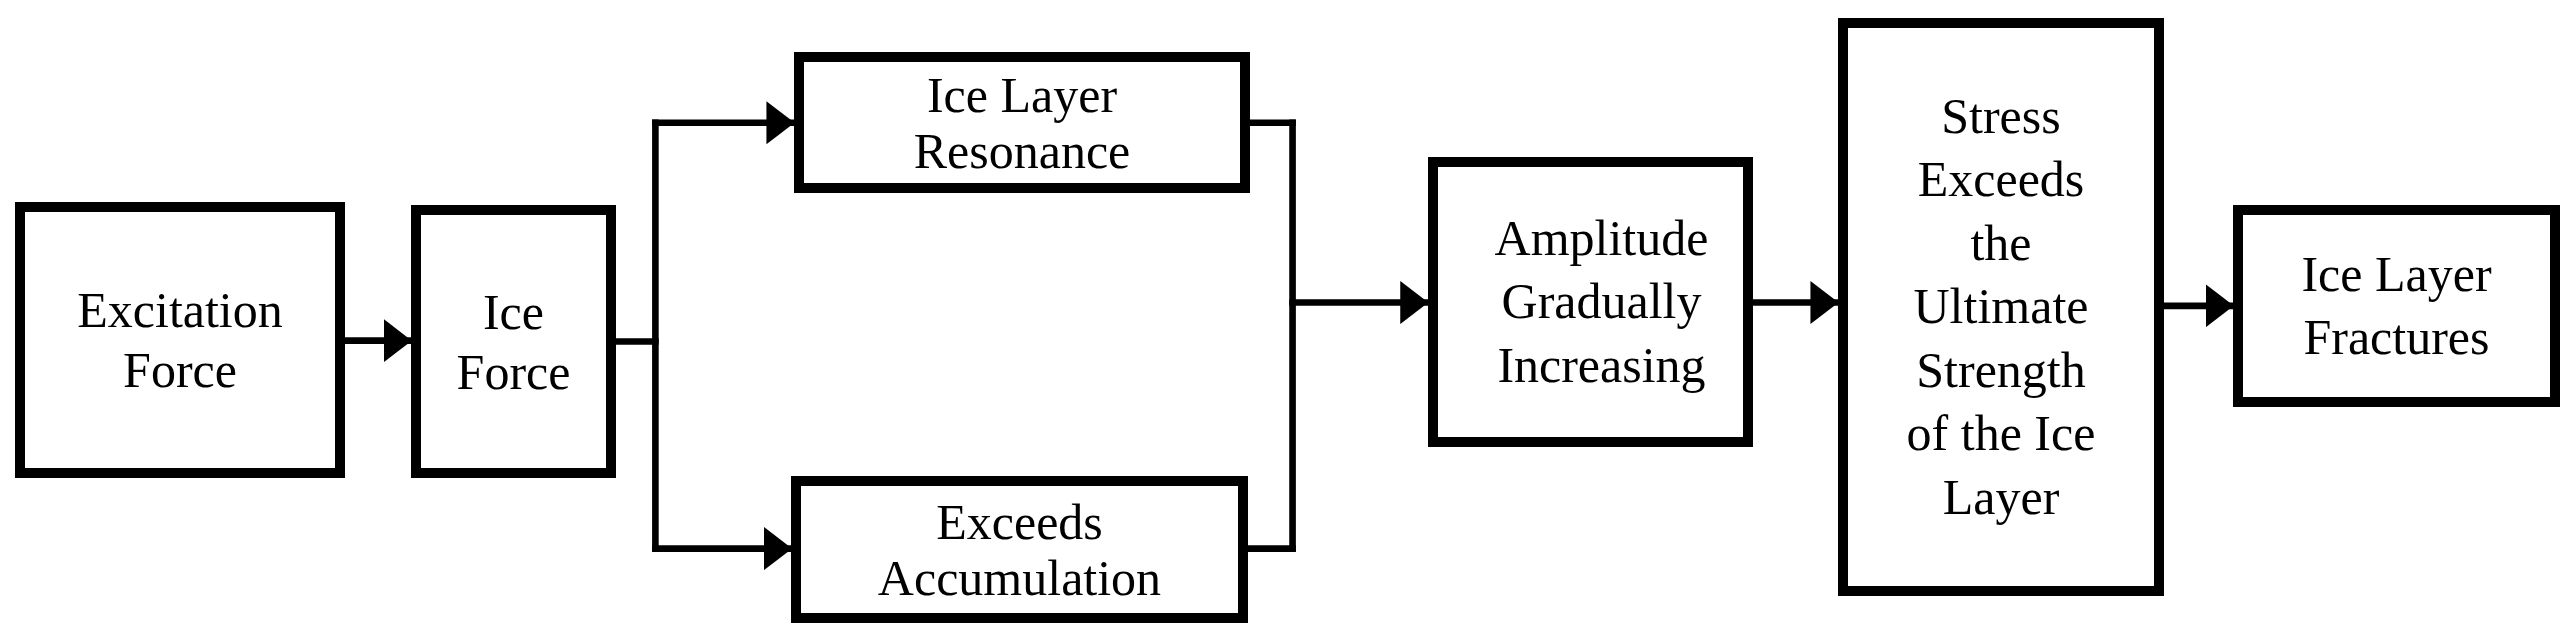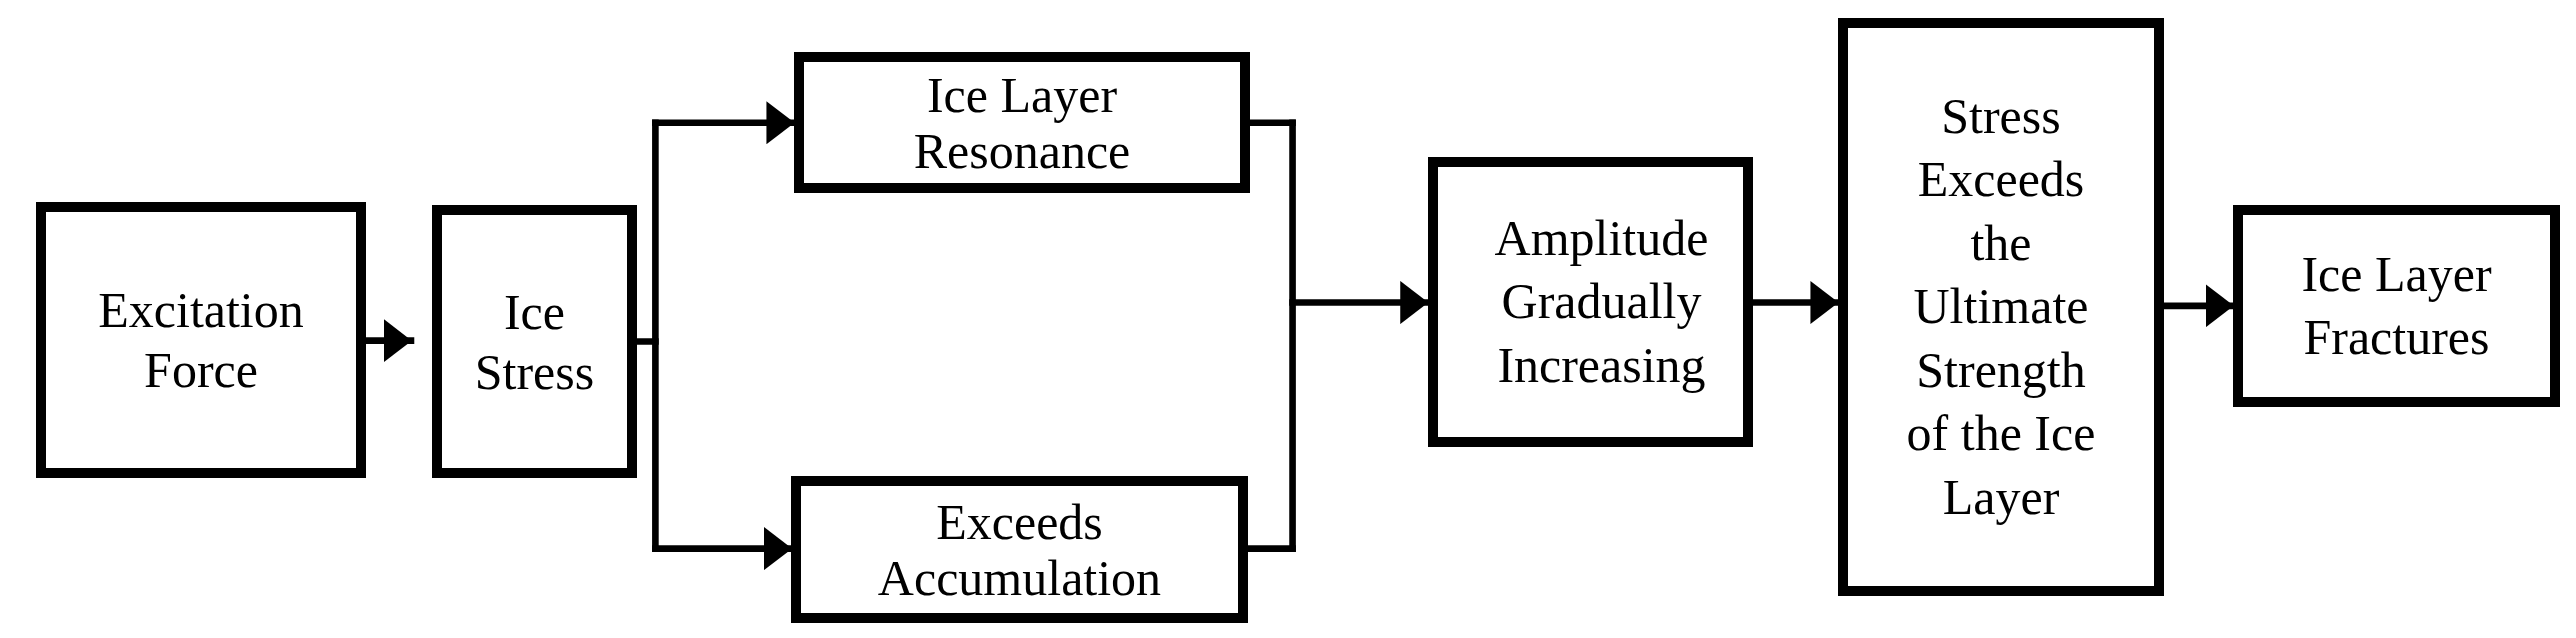--- a/index.html
+++ b/index.html
@@ -29,21 +29,21 @@
     background: #ffffff;
     display: flex;
     align-items: center;
     justify-content: center;
     text-align: center;
     color: #000000;
     font-size: 50px;
   }
   .label { white-space: pre-line; display: block; }
   .lh-tight  { line-height: 1.12; }
-  .lh-normal { line-height: 1.20; margin-left: 21px; }
+  .lh-normal { line-height: 1.20; }
   .lh-loose  { line-height: 1.27; }
 </style>
 </head>
 <body>
 
 <div class="canvas">
 
   <svg class="connector-layer" viewBox="0 0 3109 771" xmlns="http://www.w3.org/2000/svg">
     <defs>
       <marker id="ah" viewBox="0 0 34 52" refX="33" refY="26" markerWidth="34" markerHeight="52" markerUnits="userSpaceOnUse" orient="auto">
@@ -74,21 +74,21 @@
     <line class="edge" x1="2611" y1="369" x2="2695" y2="369" marker-end="url(#ah)"></line>
   </svg>
 
   <div class="node lh-normal" style="left:15px; top:202px; width:330px; height:276px;">
     <span class="label">Excitation
 Force</span>
   </div>
 
   <div class="node lh-normal" style="left:411px; top:205px; width:205px; height:273px;">
     <span class="label">Ice
-Stress</span>
+Force</span>
   </div>
 
   <div class="node lh-tight" style="left:794px; top:52px; width:456px; height:141px;">
     <span class="label">Ice Layer
 Resonance</span>
   </div>
 
   <div class="node lh-tight" style="left:791px; top:476px; width:457px; height:147px;">
     <span class="label">Exceeds
 Accumulation</span>

